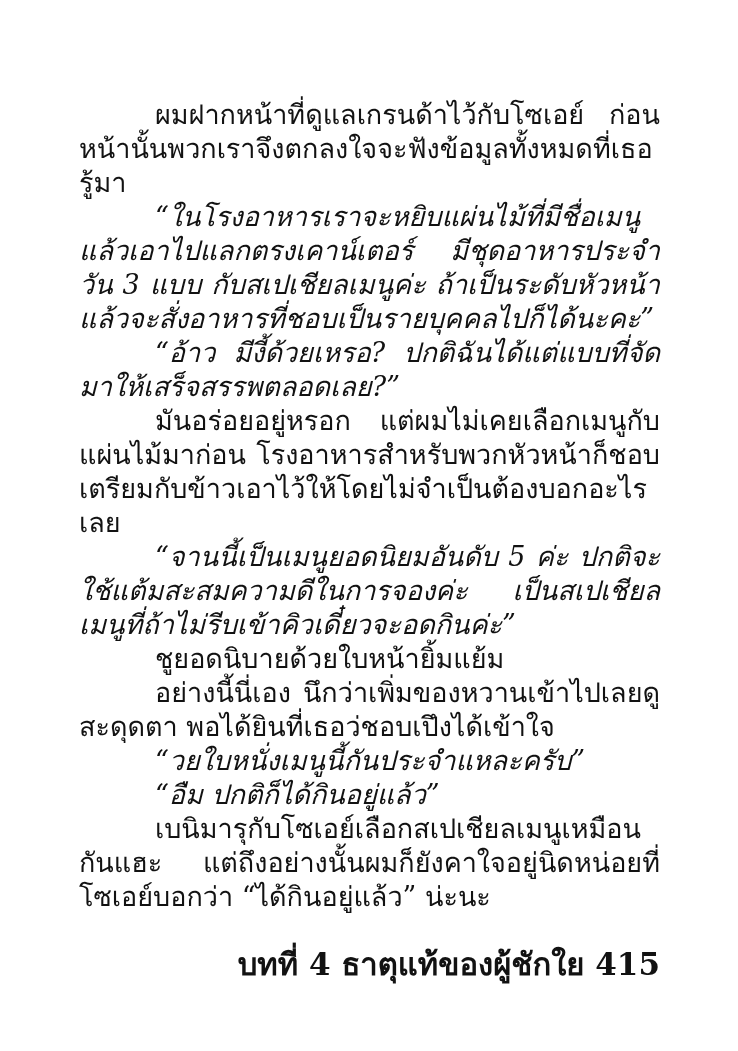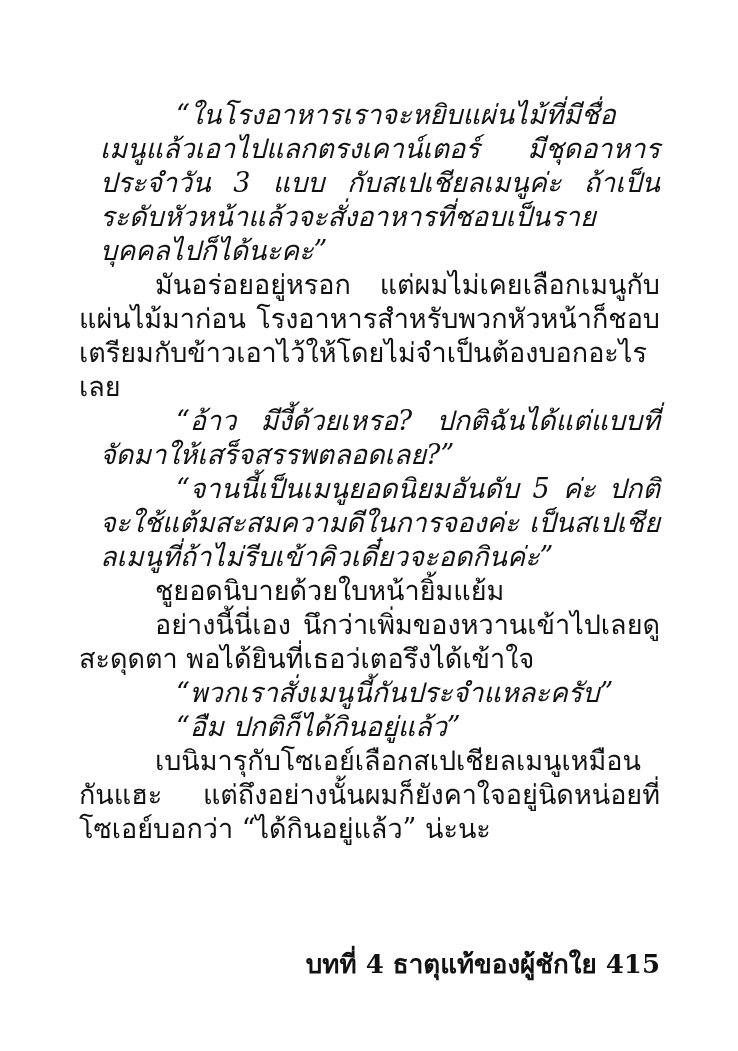--- a/index.html
+++ b/index.html
@@ -27,42 +27,42 @@
     text-align-last: left;
     letter-spacing: 0;
   }
   p.para {
     margin: 0;
     padding: 0;
     text-indent: 76px;
   }
   p.para.italic {
     font-style: italic;
-    margin-left: 21px;
   }
   .page-footer {
     position: absolute;
     top: 948px;
     right: 78px;
-    font-size: 26px;
+    font-size: 31px;
     line-height: 32px;
     font-weight: bold;
     white-space: nowrap;
   }
 </style>
 </head>
 <body>
 
 <div class="page">
   <div class="text-block">
 
+  <p class="para">ผมฝากหน้าที่ดูแลเกรนด้าไว้กับโซเอย์ ก่อนหน้านั้นพวกเราจึงตกลงใจจะฟังข้อมูลทั้งหมดที่เธอรู้มา</p>
       <p class="para italic">“ในโรงอาหารเราจะหยิบแผ่นไม้ที่มีชื่อเมนูแล้วเอาไปแลกตรงเคาน์เตอร์ มีชุดอาหารประจำวัน 3 แบบ กับสเปเชียลเมนูค่ะ ถ้าเป็นระดับหัวหน้าแล้วจะสั่งอาหารที่ชอบเป็นรายบุคคลไปก็ได้นะคะ”</p>
+      <p class="para italic">“อ้าว มีงี้ด้วยเหรอ? ปกติฉันได้แต่แบบที่จัดมาให้เสร็จสรรพตลอดเลย?”</p>
       <p class="para">มันอร่อยอยู่หรอก แต่ผมไม่เคยเลือกเมนูกับแผ่นไม้มาก่อน โรงอาหารสำหรับพวกหัวหน้าก็ชอบเตรียมกับข้าวเอาไว้ให้โดยไม่จำเป็นต้องบอกอะไรเลย</p>
-      <p class="para italic">“อ้าว มีงี้ด้วยเหรอ? ปกติฉันได้แต่แบบที่จัดมาให้เสร็จสรรพตลอดเลย?”</p>
       <p class="para italic">“จานนี้เป็นเมนูยอดนิยมอันดับ 5 ค่ะ ปกติจะใช้แต้มสะสมความดีในการจองค่ะ เป็นสเปเชียลเมนูที่ถ้าไม่รีบเข้าคิวเดี๋ยวจะอดกินค่ะ”</p>
       <p class="para">ชูยอดนิบายด้วยใบหน้ายิ้มแย้ม</p>
-      <p class="para">อย่างนี้นี่เอง นึกว่าเพิ่มของหวานเข้าไปเลยดูสะดุดตา พอได้ยินที่เธอว่เตอรึงได้เข้าใจ</p>
-      <p class="para italic">“พวกเราสั่งเมนูนี้กันประจำแหละครับ”</p>
+      <p class="para">อย่างนี้นี่เอง นึกว่าเพิ่มของหวานเข้าไปเลยดูสะดุดตา พอได้ยินที่เธอว่ชอบเปึงได้เข้าใจ</p>
+      <p class="para italic">“วยใบหนั่งเมนูนี้กันประจำแหละครับ”</p>
       <p class="para italic">“อืม ปกติก็ได้กินอยู่แล้ว”</p>
       <p class="para">เบนิมารุกับโซเอย์เลือกสเปเชียลเมนูเหมือนกันแฮะ แต่ถึงอย่างนั้นผมก็ยังคาใจอยู่นิดหน่อยที่โซเอย์บอกว่า “ได้กินอยู่แล้ว” น่ะนะ</p>
     </div>
   <div class="page-footer">บทที่ 4 ธาตุแท้ของผู้ชักใย 415</div>
 </div>
 
 </body></html>

